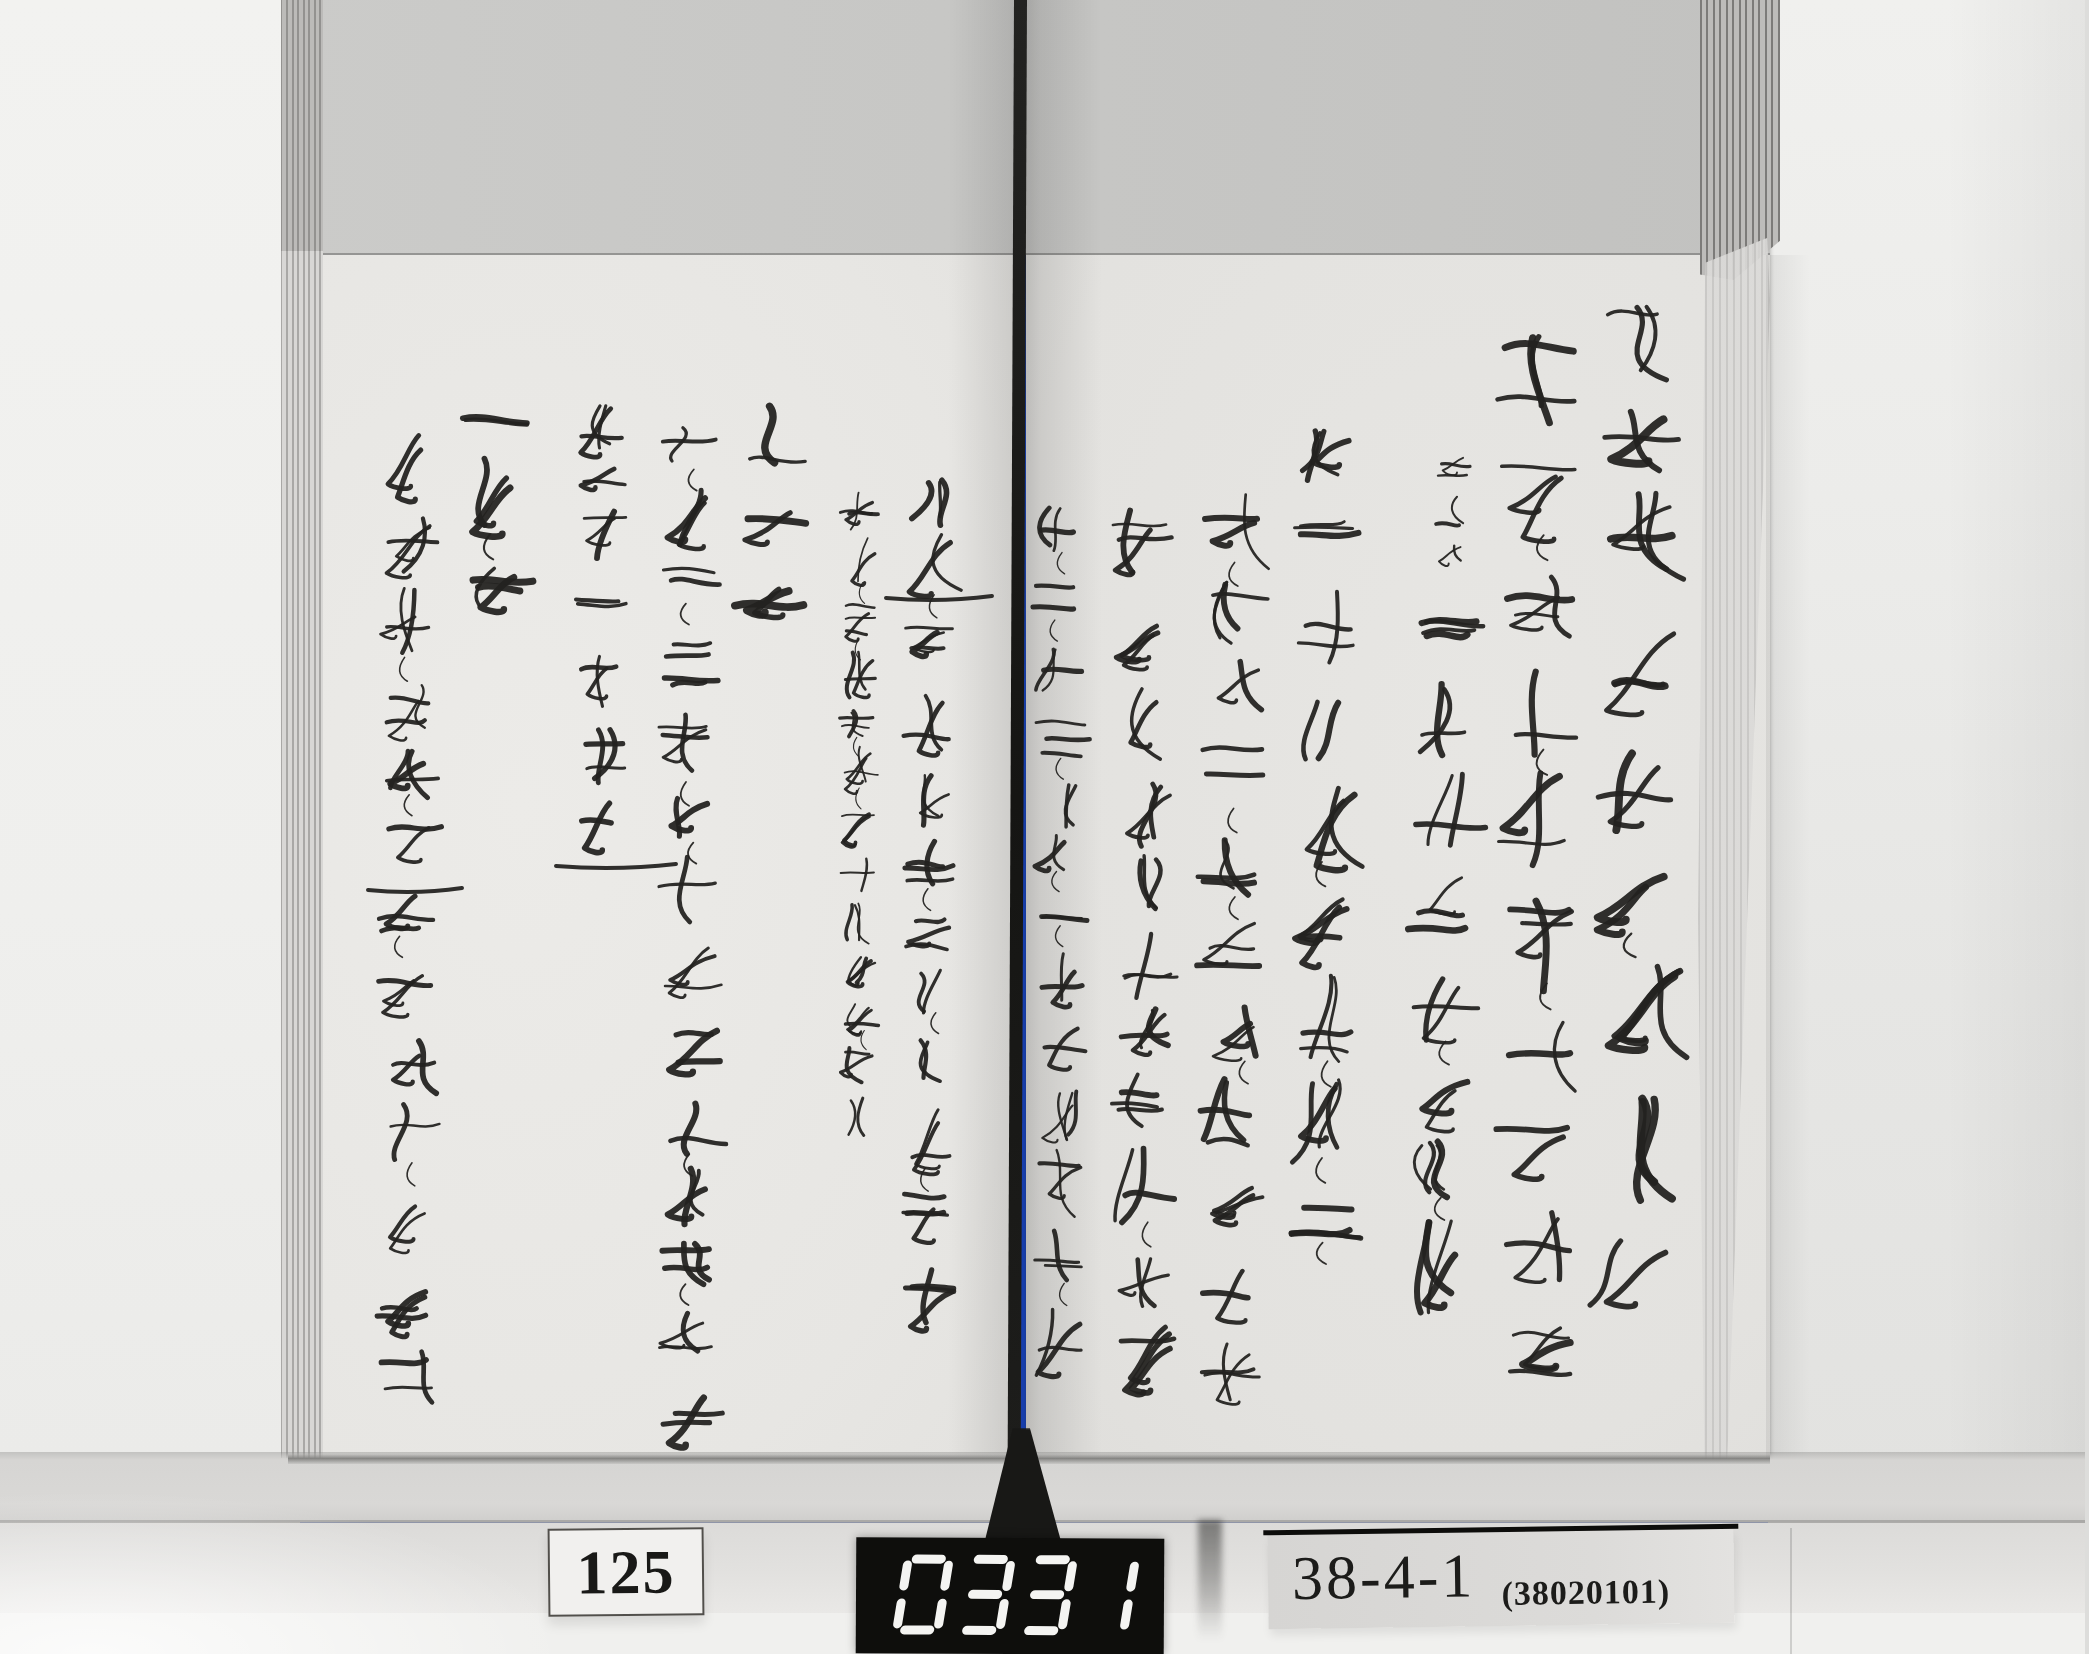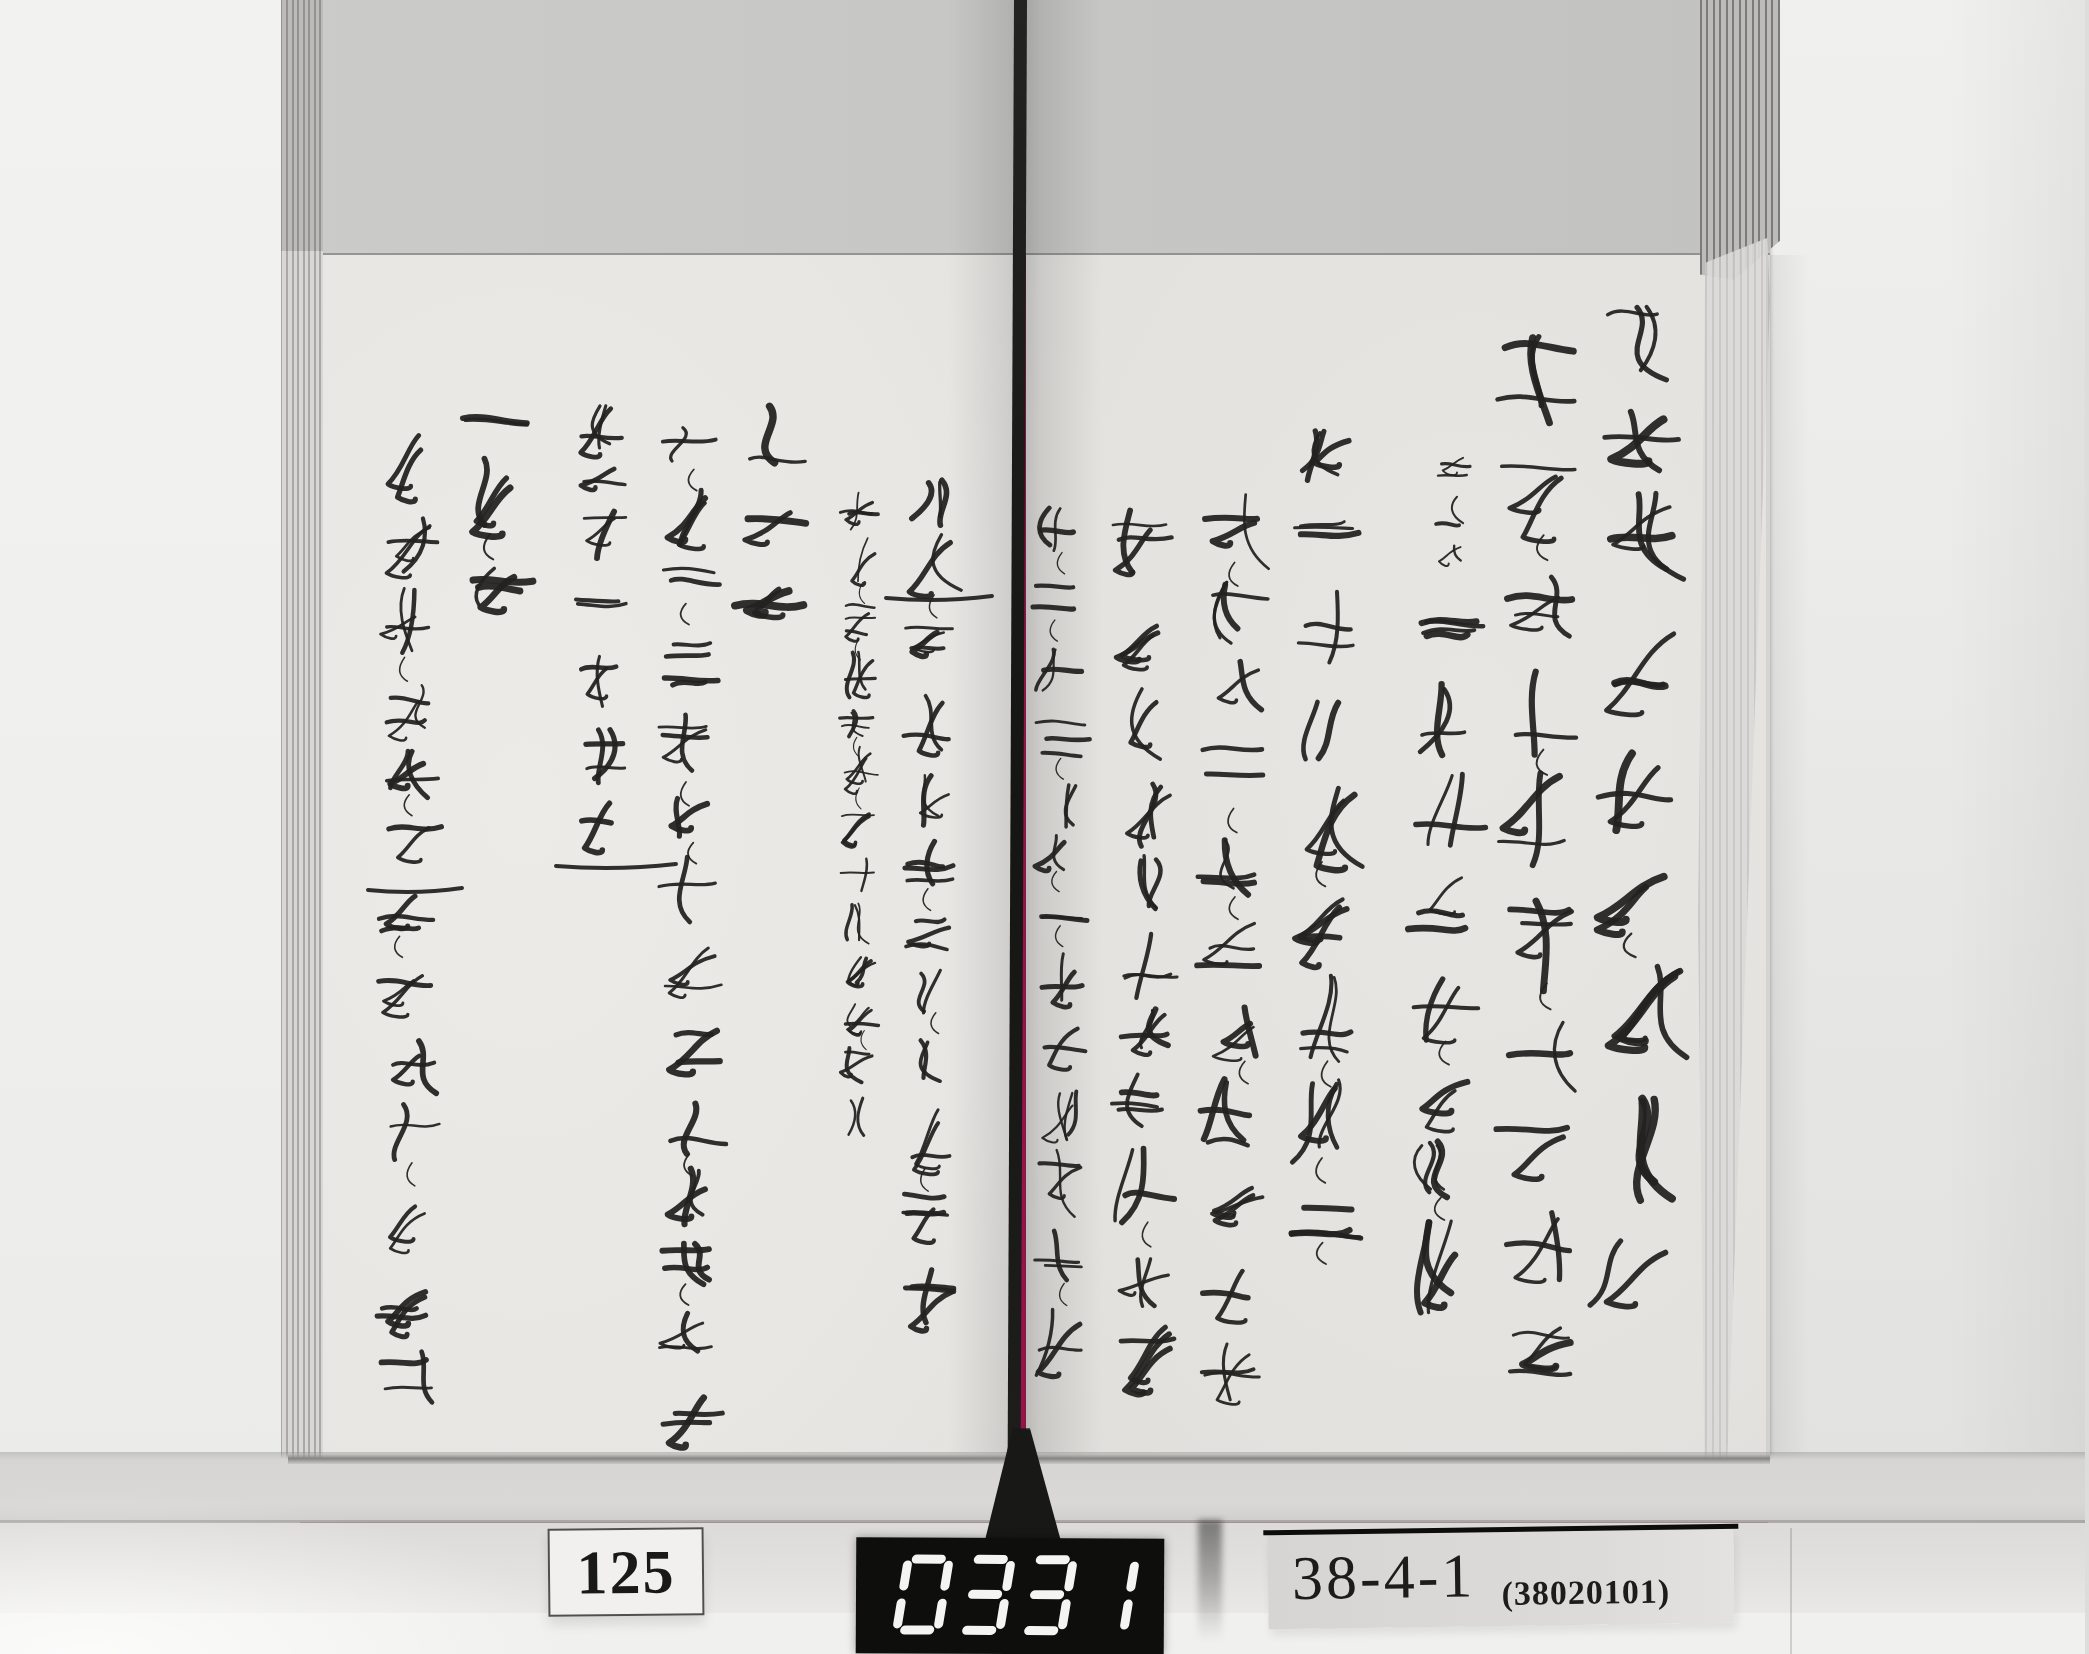--- a/index.html
+++ b/index.html
@@ -1,18 +1,18 @@
 <!DOCTYPE html>
 <html><head>
 <meta charset="utf-8">
 <style>
   html,body{margin:0;padding:0;background:#dddddb;}
   .stage{
     position:relative;width:2085px;height:1654px;overflow:hidden;
-    background:#be185d;font-family:"Liberation Serif", serif;
+    background:#1d4ed8;font-family:"Liberation Serif", serif;
   }
   .abs{position:absolute;}
   
   .bg-left{left:0;top:0;width:300px;height:1654px;
     background:linear-gradient(180deg,#f2f2f0 0%,#efefed 55%,#ebebe9 88%,#f0f0ee 100%);}
   .bg-right{left:1768px;top:0;width:321px;height:1654px;
     background:linear-gradient(180deg,#f0f0ee 0%,#ececea 30%,#e6e6e4 60%,#e2e2e0 90%);}
   .bg-right::after{content:"";position:absolute;inset:0;
     background:linear-gradient(90deg,rgba(0,0,0,0) 55%,rgba(0,0,0,0.05) 100%);}
   

